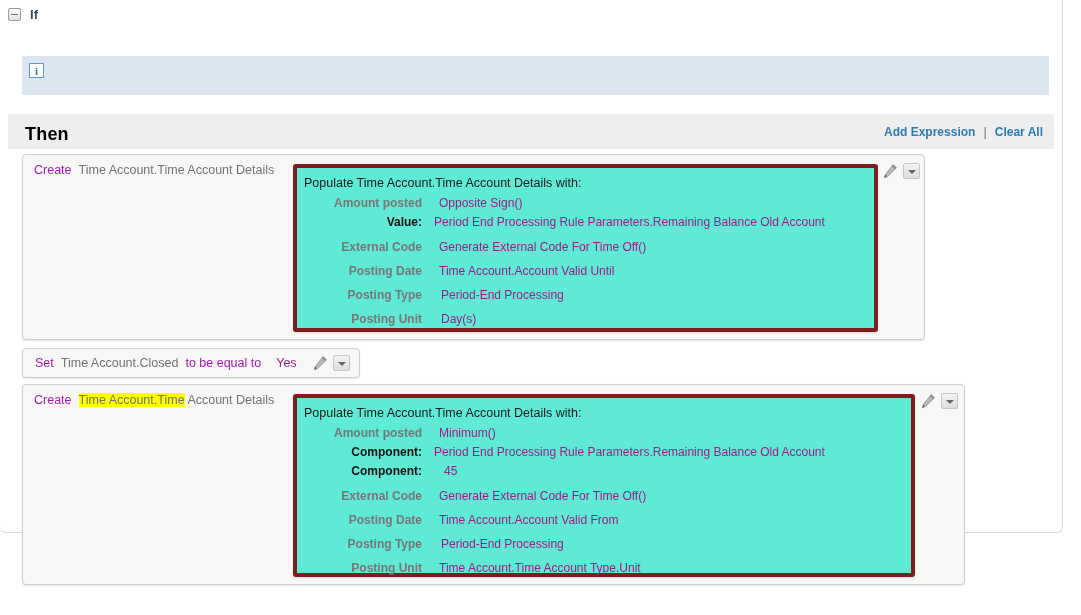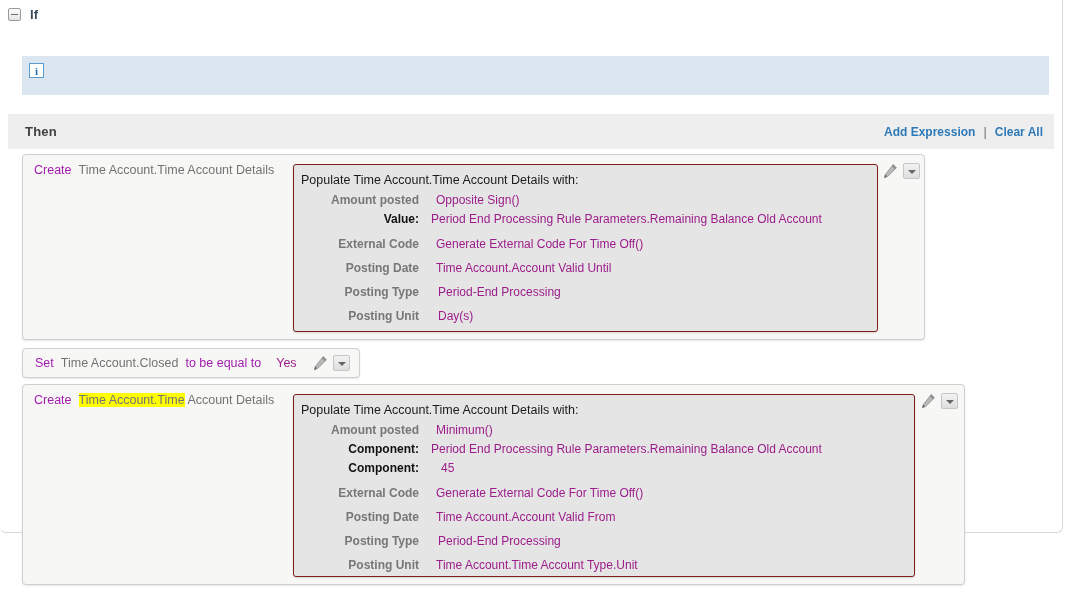--- a/index.html
+++ b/index.html
@@ -117,22 +117,22 @@
     width: 1046px;
     height: 35px;
     background: #eeeeee;
     box-sizing: border-box;
   }
   .then-label {
     position: absolute;
     left: 17px;
     top: 10px;
     font-weight: bold;
-    font-size: 13px;
-    color: #404040;
+    font-size: 18px;
+    color: #000000;
     letter-spacing: 0.2px;
   }
   .then-actions {
     position: absolute;
     right: 11px;
     top: 11px;
     display: flex;
     align-items: center;
     gap: 8px;
     font-size: 12px;
@@ -167,22 +167,22 @@
   }
   .kw { color: #a21caf; }
   .entity { color: #737373; }
   .entity .hl {
     background: #ffff00;
   }
 
   
   .populate-panel {
     position: absolute;
-    background: #e5e5e5;
-    border: 1px solid #7f1d1d;
+    background: #5eead4;
+    border: 4px solid #7f1d1d;
     border-radius: 3px;
     box-sizing: border-box;
     box-shadow: 0 1px 2px rgba(0,0,0,0.13);
     padding: 8px 9px 6px 7px;
   }
   .populate-title {
     color: #1a1a1a;
     font-size: 12.5px;
     margin-bottom: 4px;
     white-space: nowrap;

